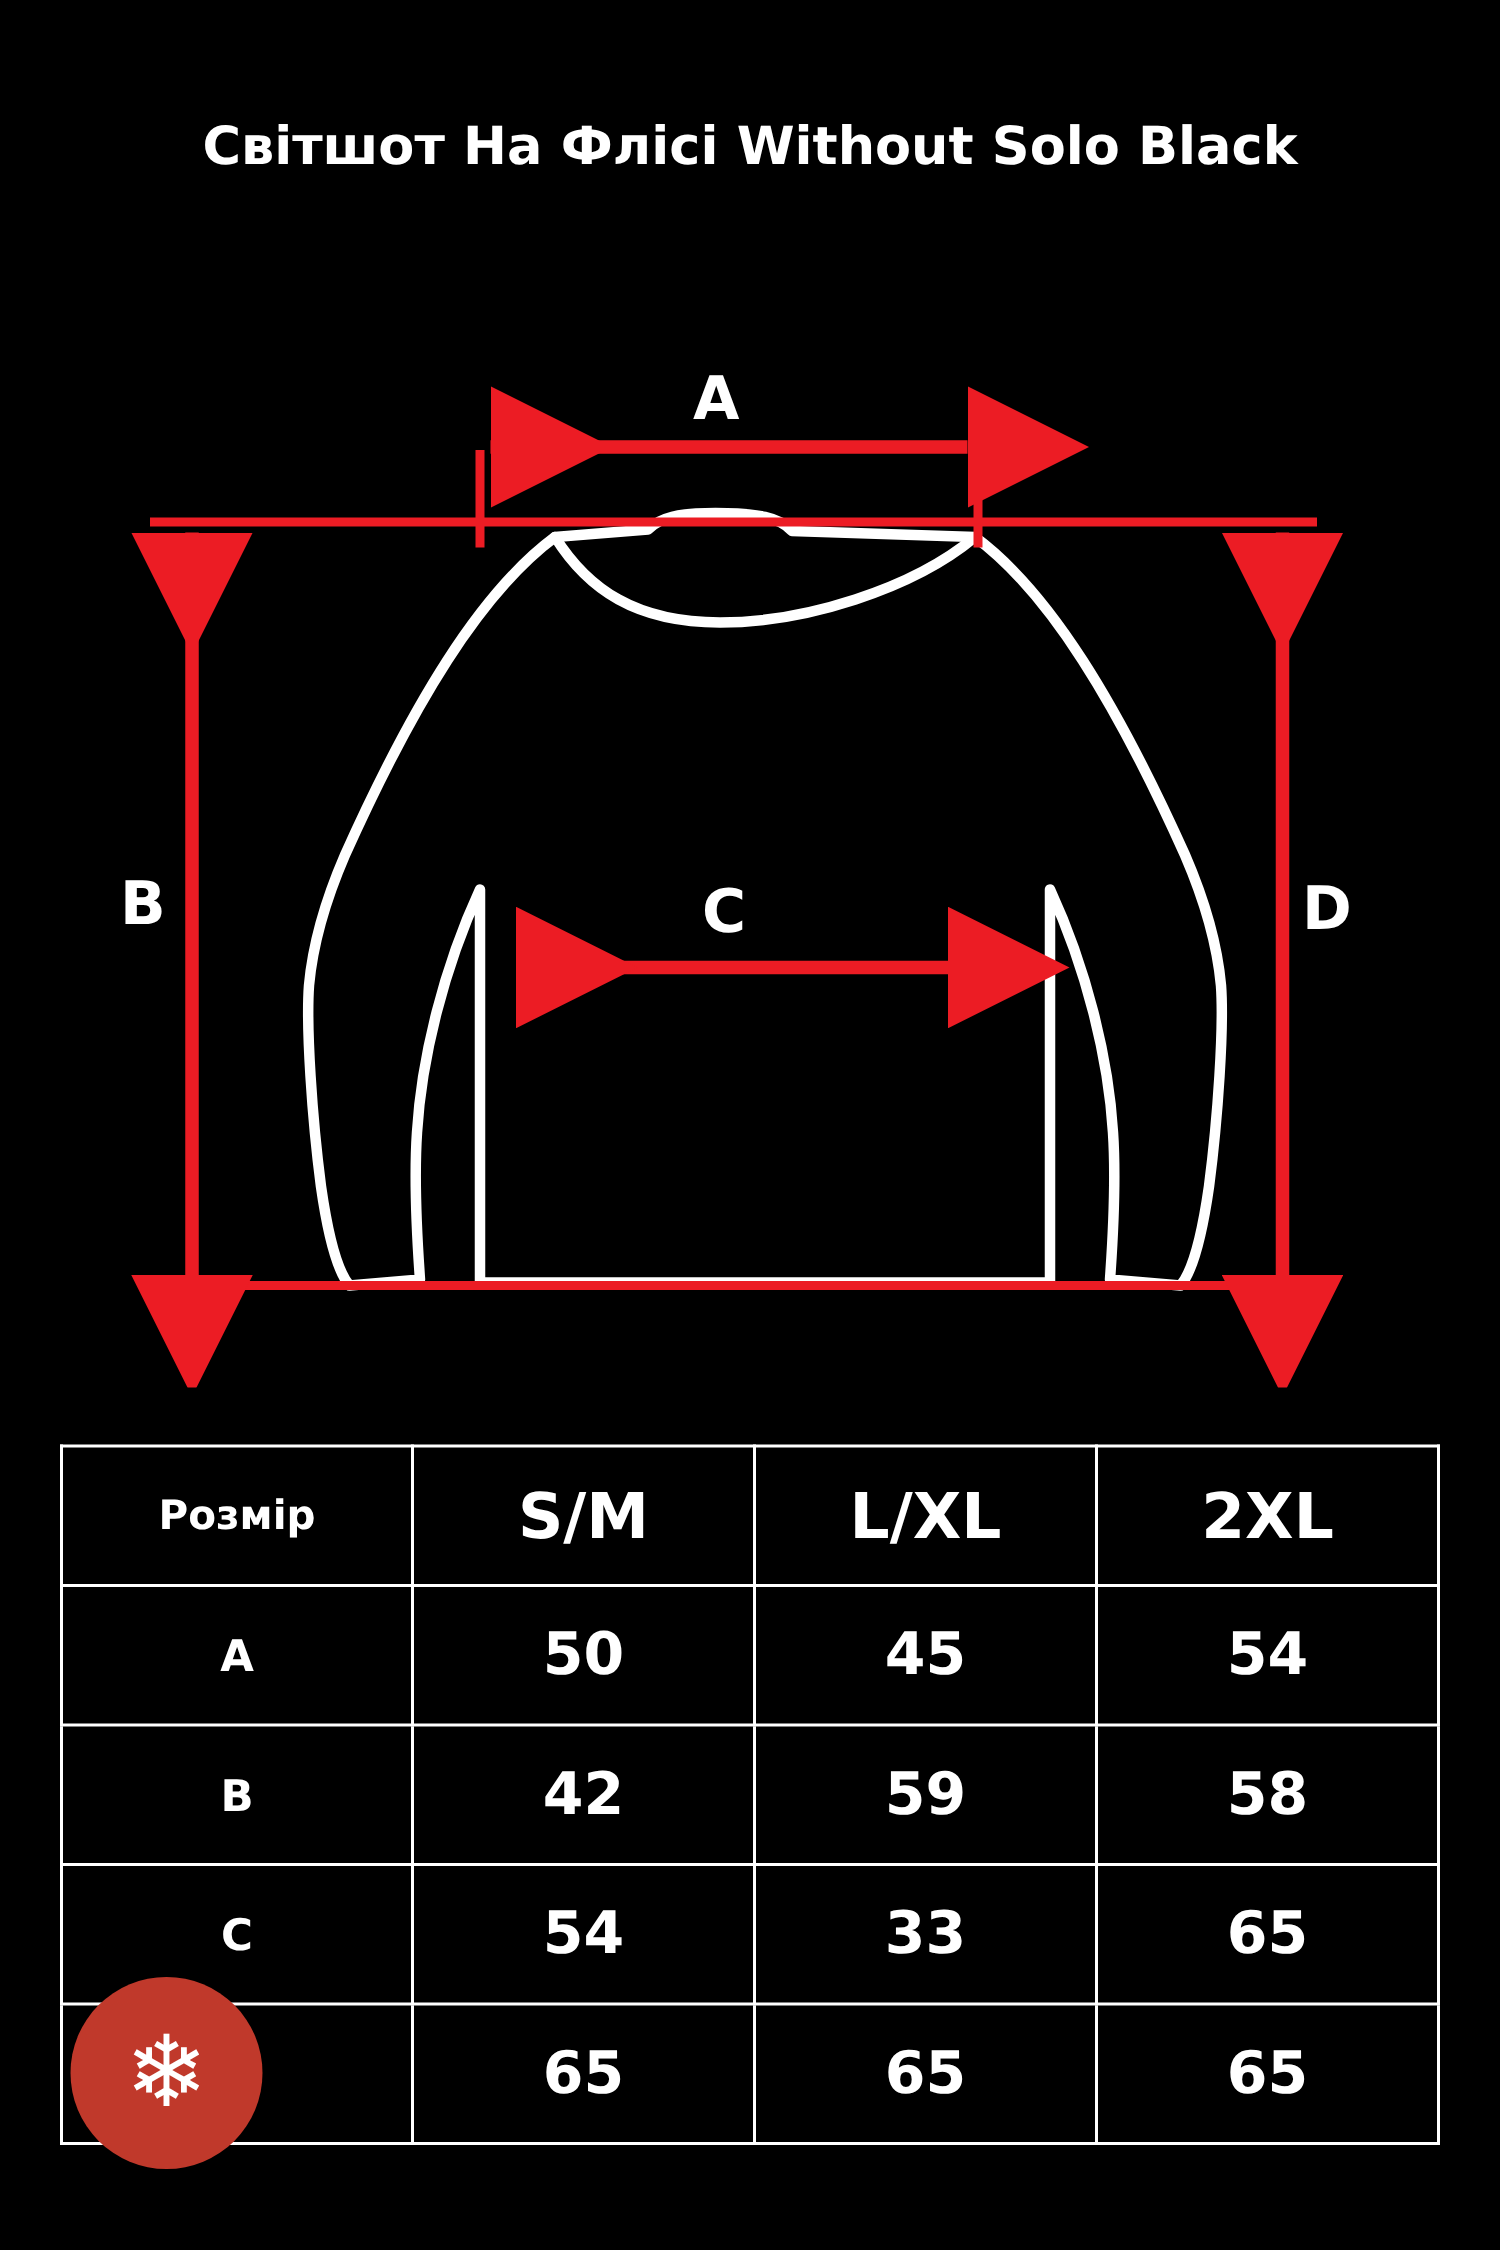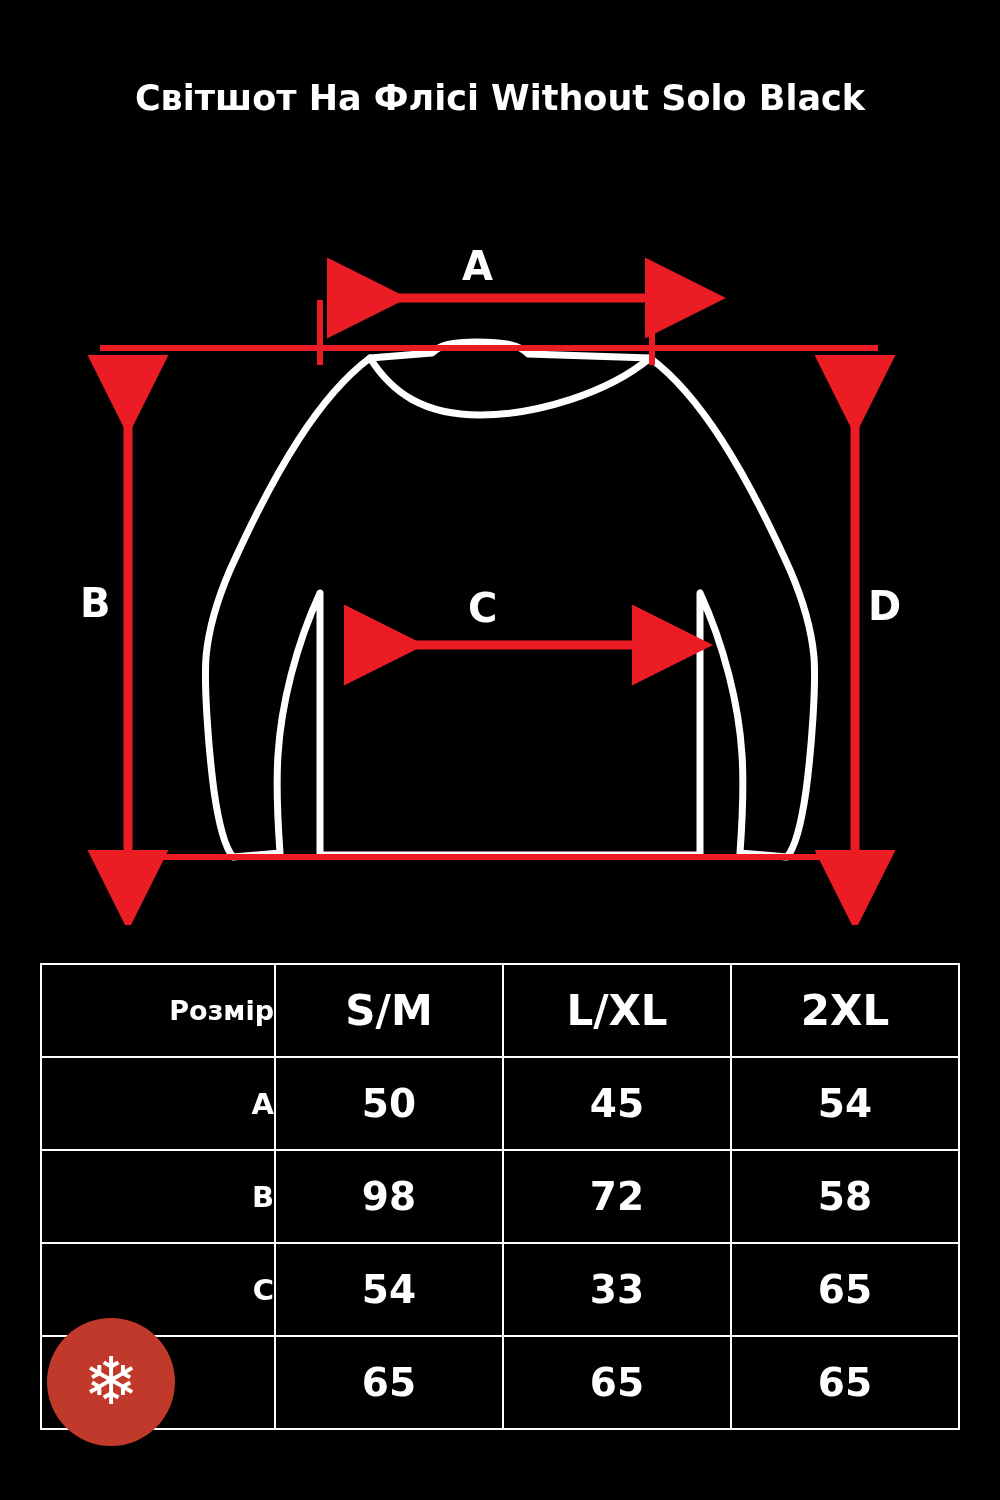--- a/index.html
+++ b/index.html
@@ -66,21 +66,20 @@
     border: 2px solid #ffffff;
     text-align: center;
     color: #ffffff;
     font-weight: bold;
     height: 91px;
     font-size: 39px;
     padding: 0;
   }
   table.sizes th:first-child, table.sizes td:first-child {
     width: 232px;
-    text-align: right;
   }
   table.sizes th {
     font-size: 42px;
   }
   table.sizes th.hdr-size {
     font-size: 27px;
   }
   table.sizes td.rowlabel {
     font-size: 29px;
   }
@@ -184,22 +183,22 @@
       <th>2XL</th>
     </tr>
     <tr>
       <td class="rowlabel">A</td>
       <td>50</td>
       <td>45</td>
       <td>54</td>
     </tr>
     <tr>
       <td class="rowlabel">B</td>
-      <td>98</td>
-      <td>72</td>
+      <td>42</td>
+      <td>59</td>
       <td>58</td>
     </tr>
     <tr>
       <td class="rowlabel">C</td>
       <td>54</td>
       <td>33</td>
       <td>65</td>
     </tr>
     <tr>
       <td class="rowlabel"></td>

